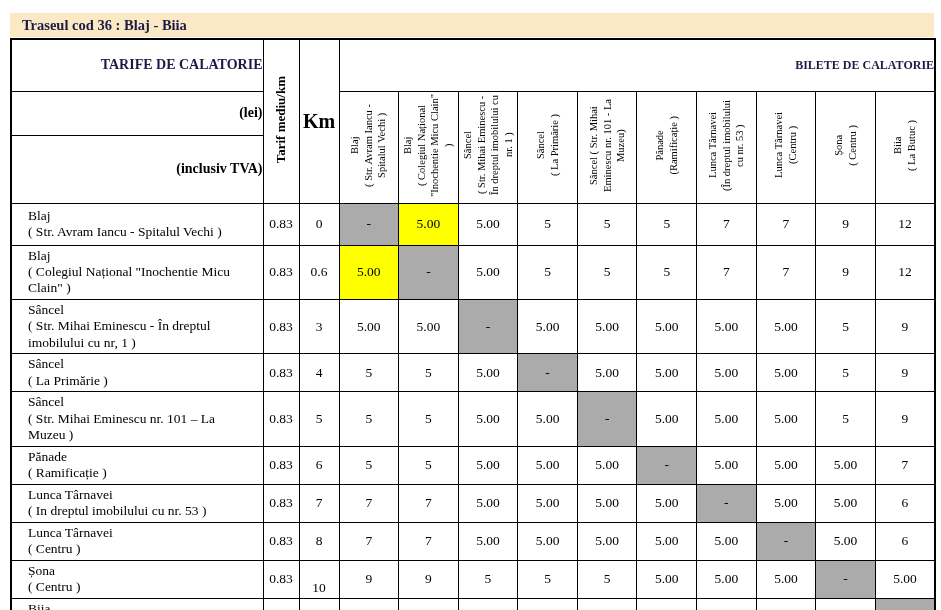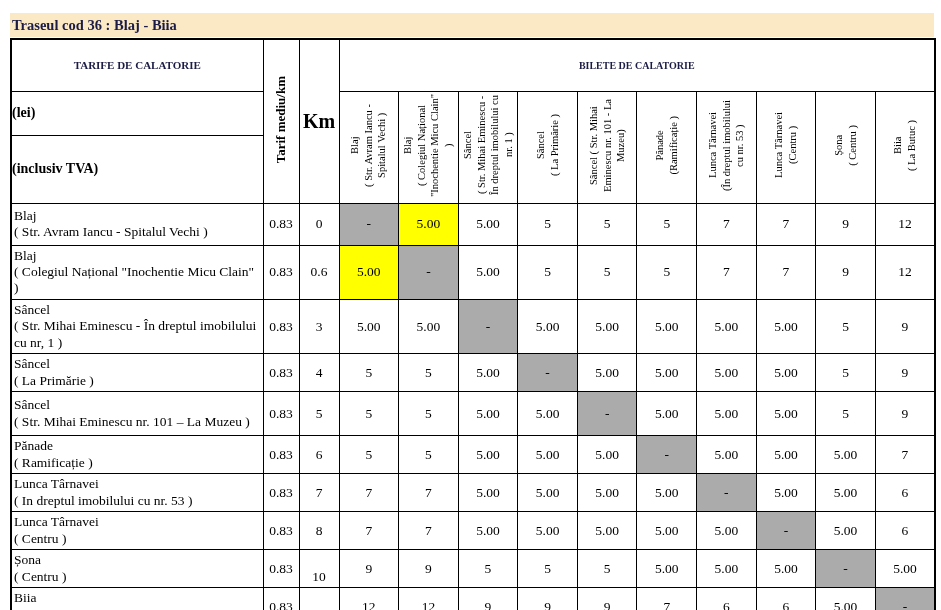--- a/index.html
+++ b/index.html
@@ -3,37 +3,37 @@
 <meta charset="utf-8">
 <style>
   :root{
     --title-bg:#FBE9C5; --hl:#FFFF00; --diag:#ABABAB; --bd:#000; --htxt:#1B1B45;
   }
   *{box-sizing:border-box; margin:0; padding:0;}
   html,body{width:941px; height:610px; background:#fff; overflow:hidden;
     font-family:"Liberation Serif", serif; color:#000;}
   .page{position:relative; width:941px; height:610px;}
   .title-bar{position:absolute; left:10px; top:13px; width:924px; height:24px;
-    background:var(--title-bg); display:flex; align-items:center; padding-left:2px;}
+    background:var(--title-bg); display:flex; align-items:center; padding-left:12px;}
   .title-bar span{font-weight:bold; font-size:14.5px; color:var(--htxt);}
   table.tariff-table{position:absolute; left:10px; top:38px; width:924px;
     border-collapse:collapse; table-layout:fixed; border:2px solid var(--bd);}
   .tariff-table th, .tariff-table td{border:1px solid var(--bd); overflow:hidden;}
   th{font-weight:bold;}
-  .lbl-head{font-size:11px; color:var(--htxt); text-align:center; vertical-align:middle;margin-top:12px;}
-  .lbl-sub,.lbl-sub2{font-size:14px; text-align:left; vertical-align:middle;}
-  .banner{font-size:10px; color:var(--htxt); text-align:center; vertical-align:middle;}
+  .lbl-head{font-size:14px; color:var(--htxt); text-align:right; vertical-align:middle;margin-top:12px;}
+  .lbl-sub,.lbl-sub2{font-size:14px; text-align:right; vertical-align:middle;}
+  .banner{font-size:12px; color:var(--htxt); text-align:right; vertical-align:middle;}
   .km-head{font-size:20px; text-align:center; vertical-align:middle;}
   .tarif-head{text-align:center; vertical-align:middle;}
   .vert{writing-mode:vertical-rl; transform:rotate(180deg); display:inline-block;
     white-space:pre-line;}
   .tarif-head .vert{font-weight:bold; font-size:13px;}
   .stop-cell{text-align:center; vertical-align:middle; padding:2px 0;}
   .stop-cell .vert{font-weight:normal; font-size:10.5px; line-height:1.3; text-align:center;}
-  td.row-label{padding:2px 2px; font-size:13.5px; line-height:1.22; vertical-align:middle;}
+  td.row-label{padding:2px 16px; font-size:13.5px; line-height:1.22; vertical-align:middle;}
   td.num{font-size:13.5px; text-align:center; vertical-align:middle;}
   td.diag{background:var(--diag);}
   td.hl{background:var(--hl);}
   td.km-low{vertical-align:bottom; padding-bottom:2px;}
   .last{border-left-width:2px;}
 </style>
 </head>
 <body>
 
 <div class="page">

